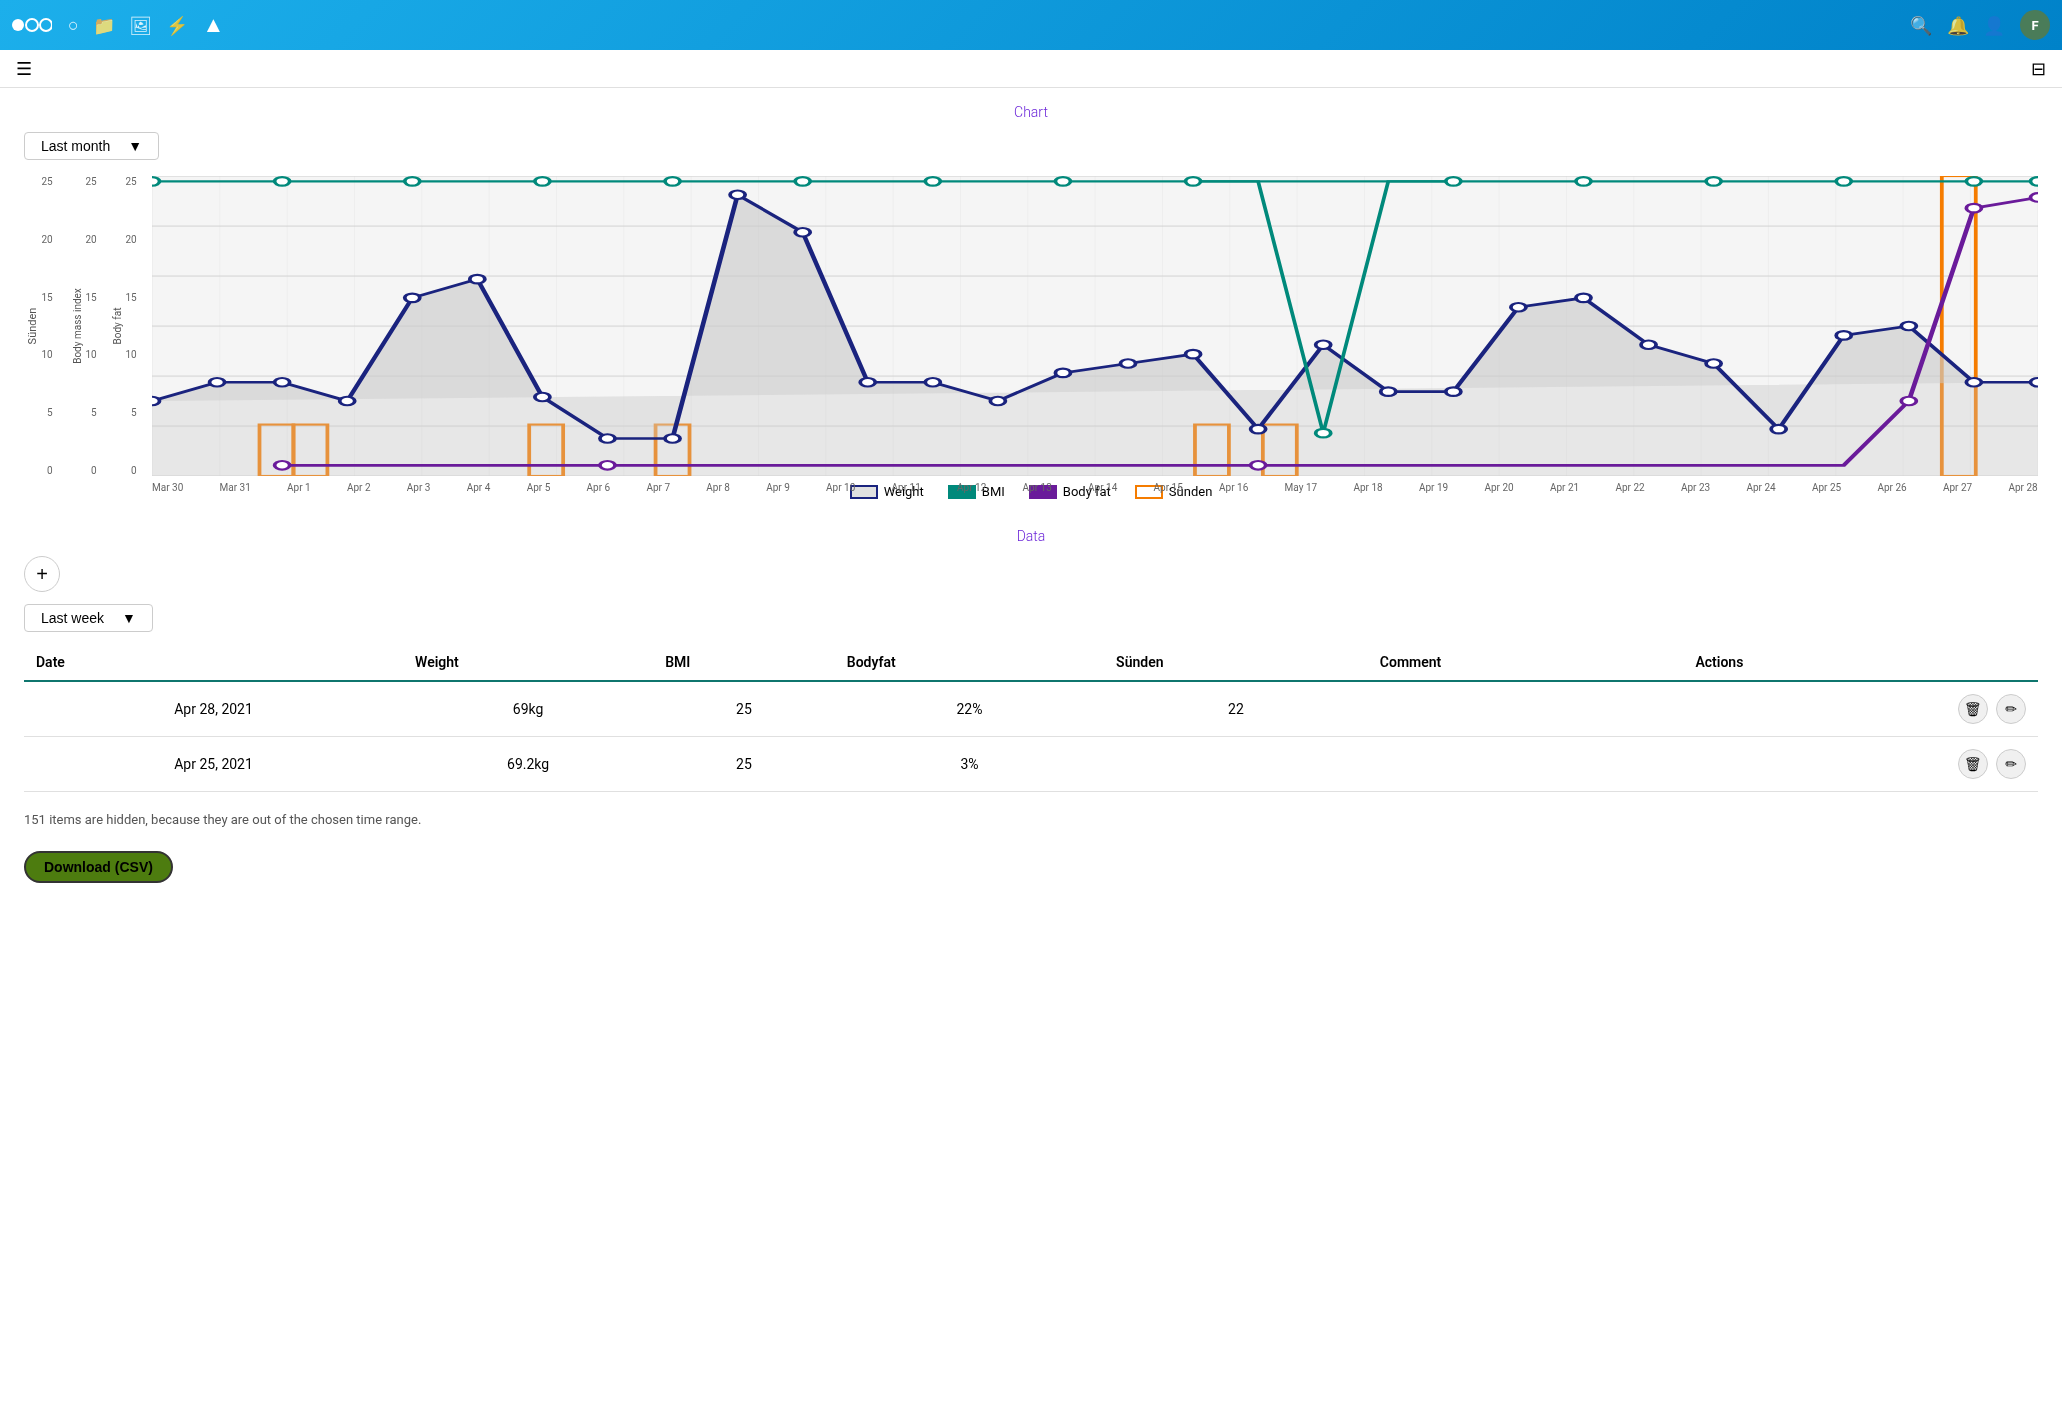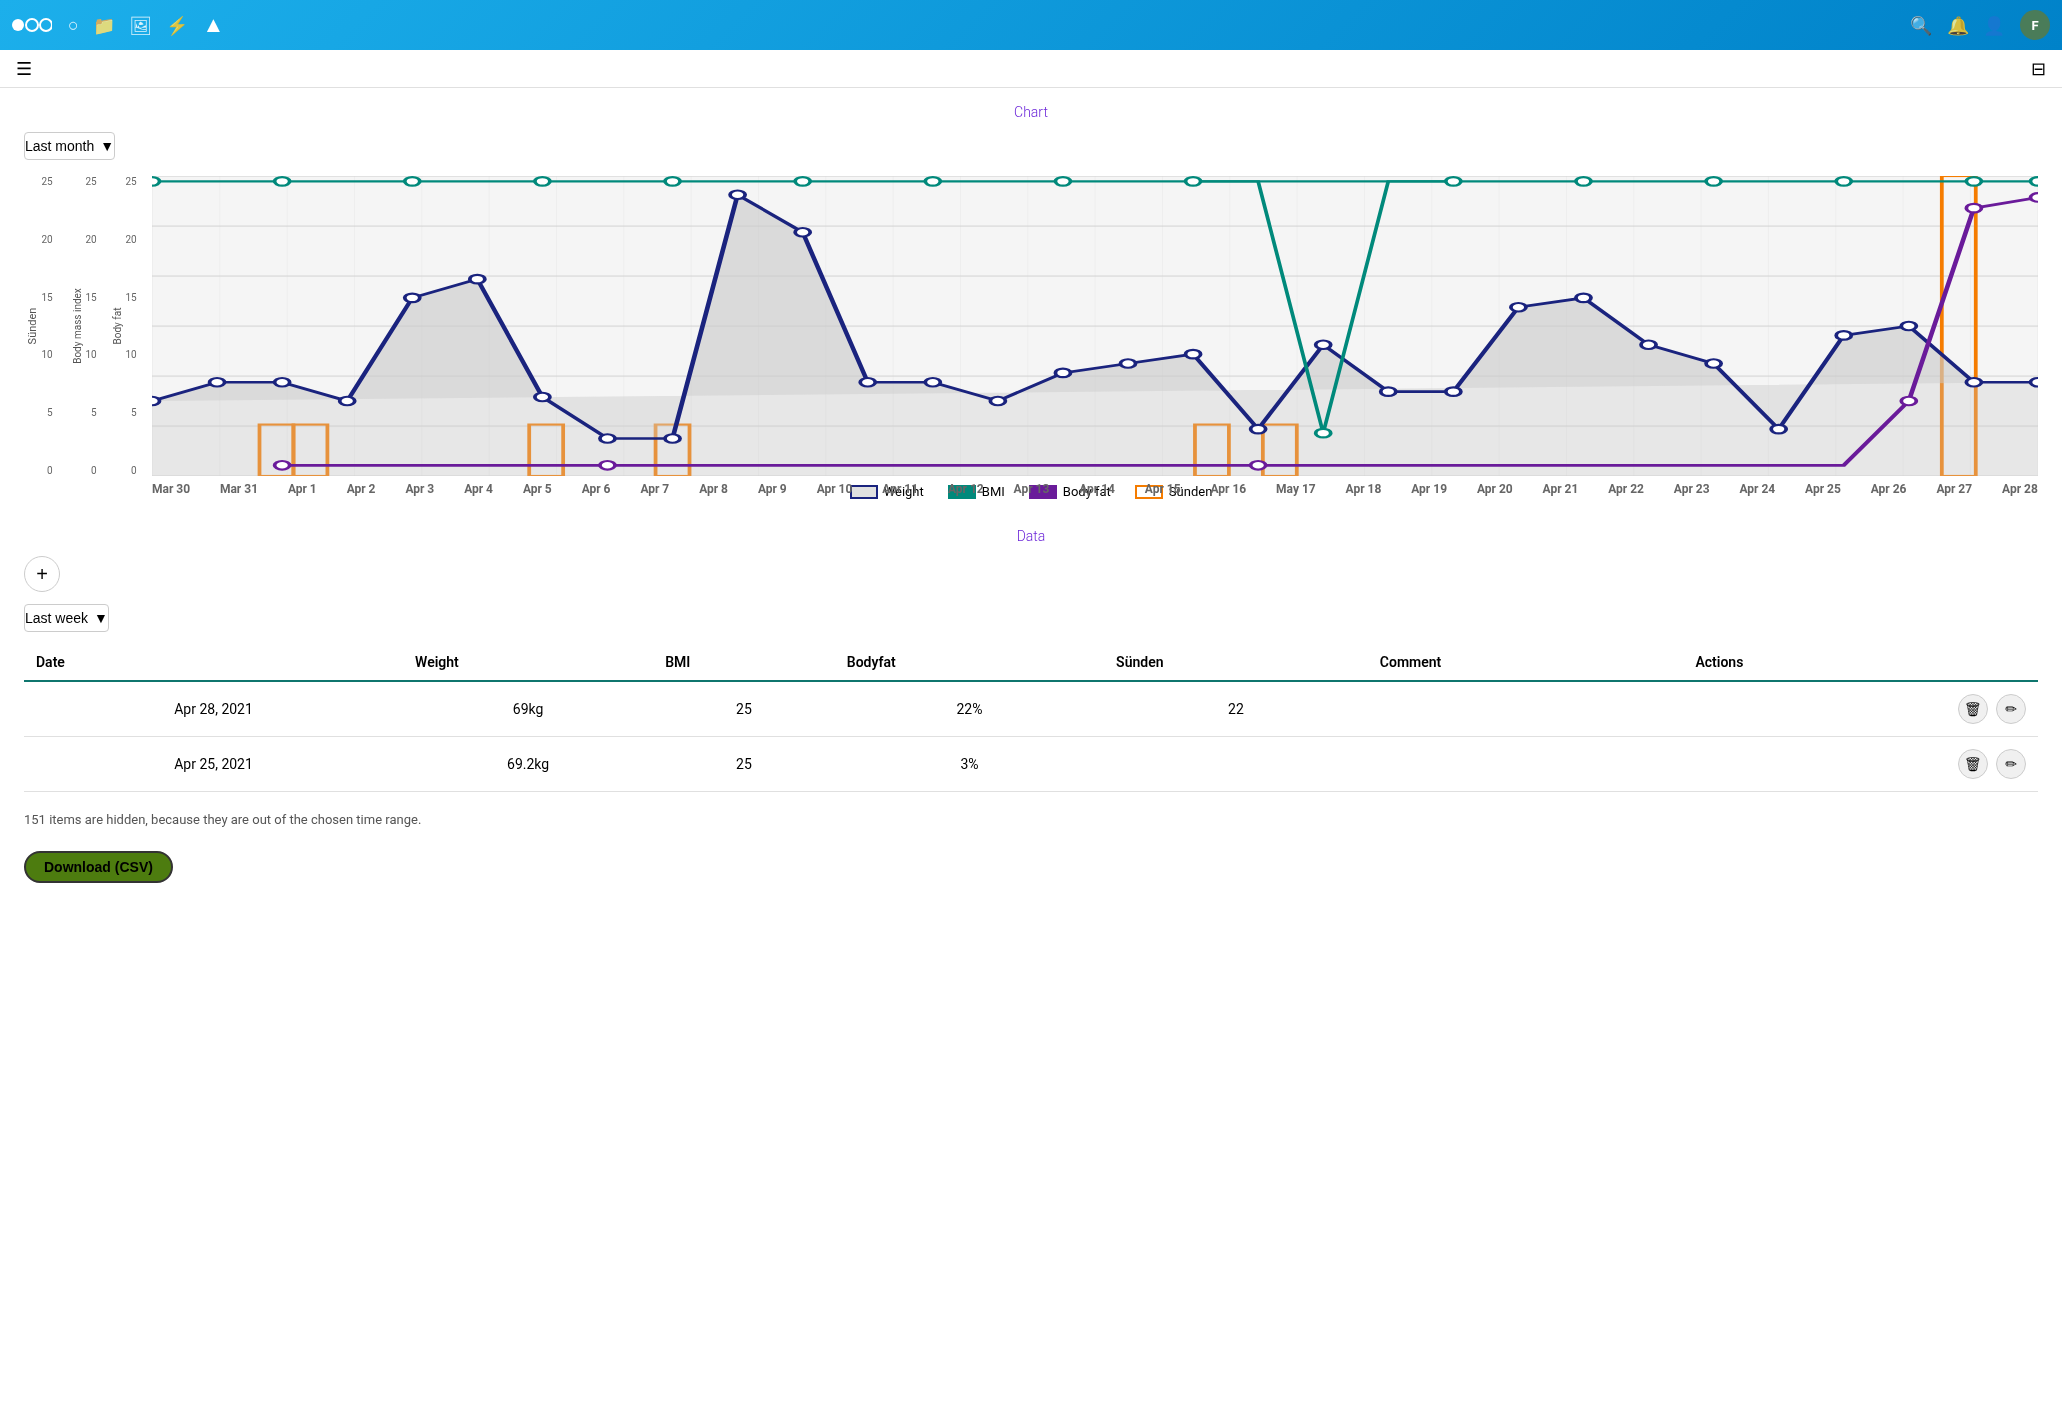--- a/index.html
+++ b/index.html
@@ -43,26 +43,26 @@
     
     .main { background: white; padding: 16px 24px; min-height: calc(100vh - 50px); }
 
     
     .section-title { font-size: 14px; font-weight: 300; margin-bottom: 12px; color: #6d28d9; text-align: center; }
 
     .dropdown-btn {
       border: 1px solid #ccc;
       background: white;
       border-radius: 4px;
-      padding: 5px 0;
+      padding: 5px 16px;
       font-size: 14px;
       cursor: pointer;
       display: inline-flex;
       align-items: center;
-      gap: 6px;
+      gap: 18px;
     }
 
     
     .chart-area {
       margin: 16px 0;
       position: relative;
       height: 320px;
     }
 
     .chart-legend {
@@ -334,21 +334,21 @@
 
             <circle cx="69" cy="270" r="4" fill="white" stroke="#6a1b9a" stroke-width="2"></circle>
             <circle cx="241.5" cy="270" r="4" fill="white" stroke="#6a1b9a" stroke-width="2"></circle>
             <circle cx="586.5" cy="270" r="4" fill="white" stroke="#6a1b9a" stroke-width="2"></circle>
             <circle cx="931.5" cy="210" r="4" fill="white" stroke="#6a1b9a" stroke-width="2"></circle>
             <circle cx="966" cy="30" r="4" fill="white" stroke="#6a1b9a" stroke-width="2"></circle>
             <circle cx="1000" cy="20" r="4" fill="white" stroke="#6a1b9a" stroke-width="2"></circle>
           </svg>
 
           
-          <div style="display:flex;justify-content:space-between;font-size:12px;color:#666;margin-top:2px;padding-left:0;font-weight:bold;">
+          <div style="display:flex;justify-content:space-between;font-size:10px;color:#666;margin-top:2px;padding-left:0;">
             <span>Mar 30</span>
             <span>Mar 31</span>
             <span>Apr 1</span>
             <span>Apr 2</span>
             <span>Apr 3</span>
             <span>Apr 4</span>
             <span>Apr 5</span>
             <span>Apr 6</span>
             <span>Apr 7</span>
             <span>Apr 8</span>

